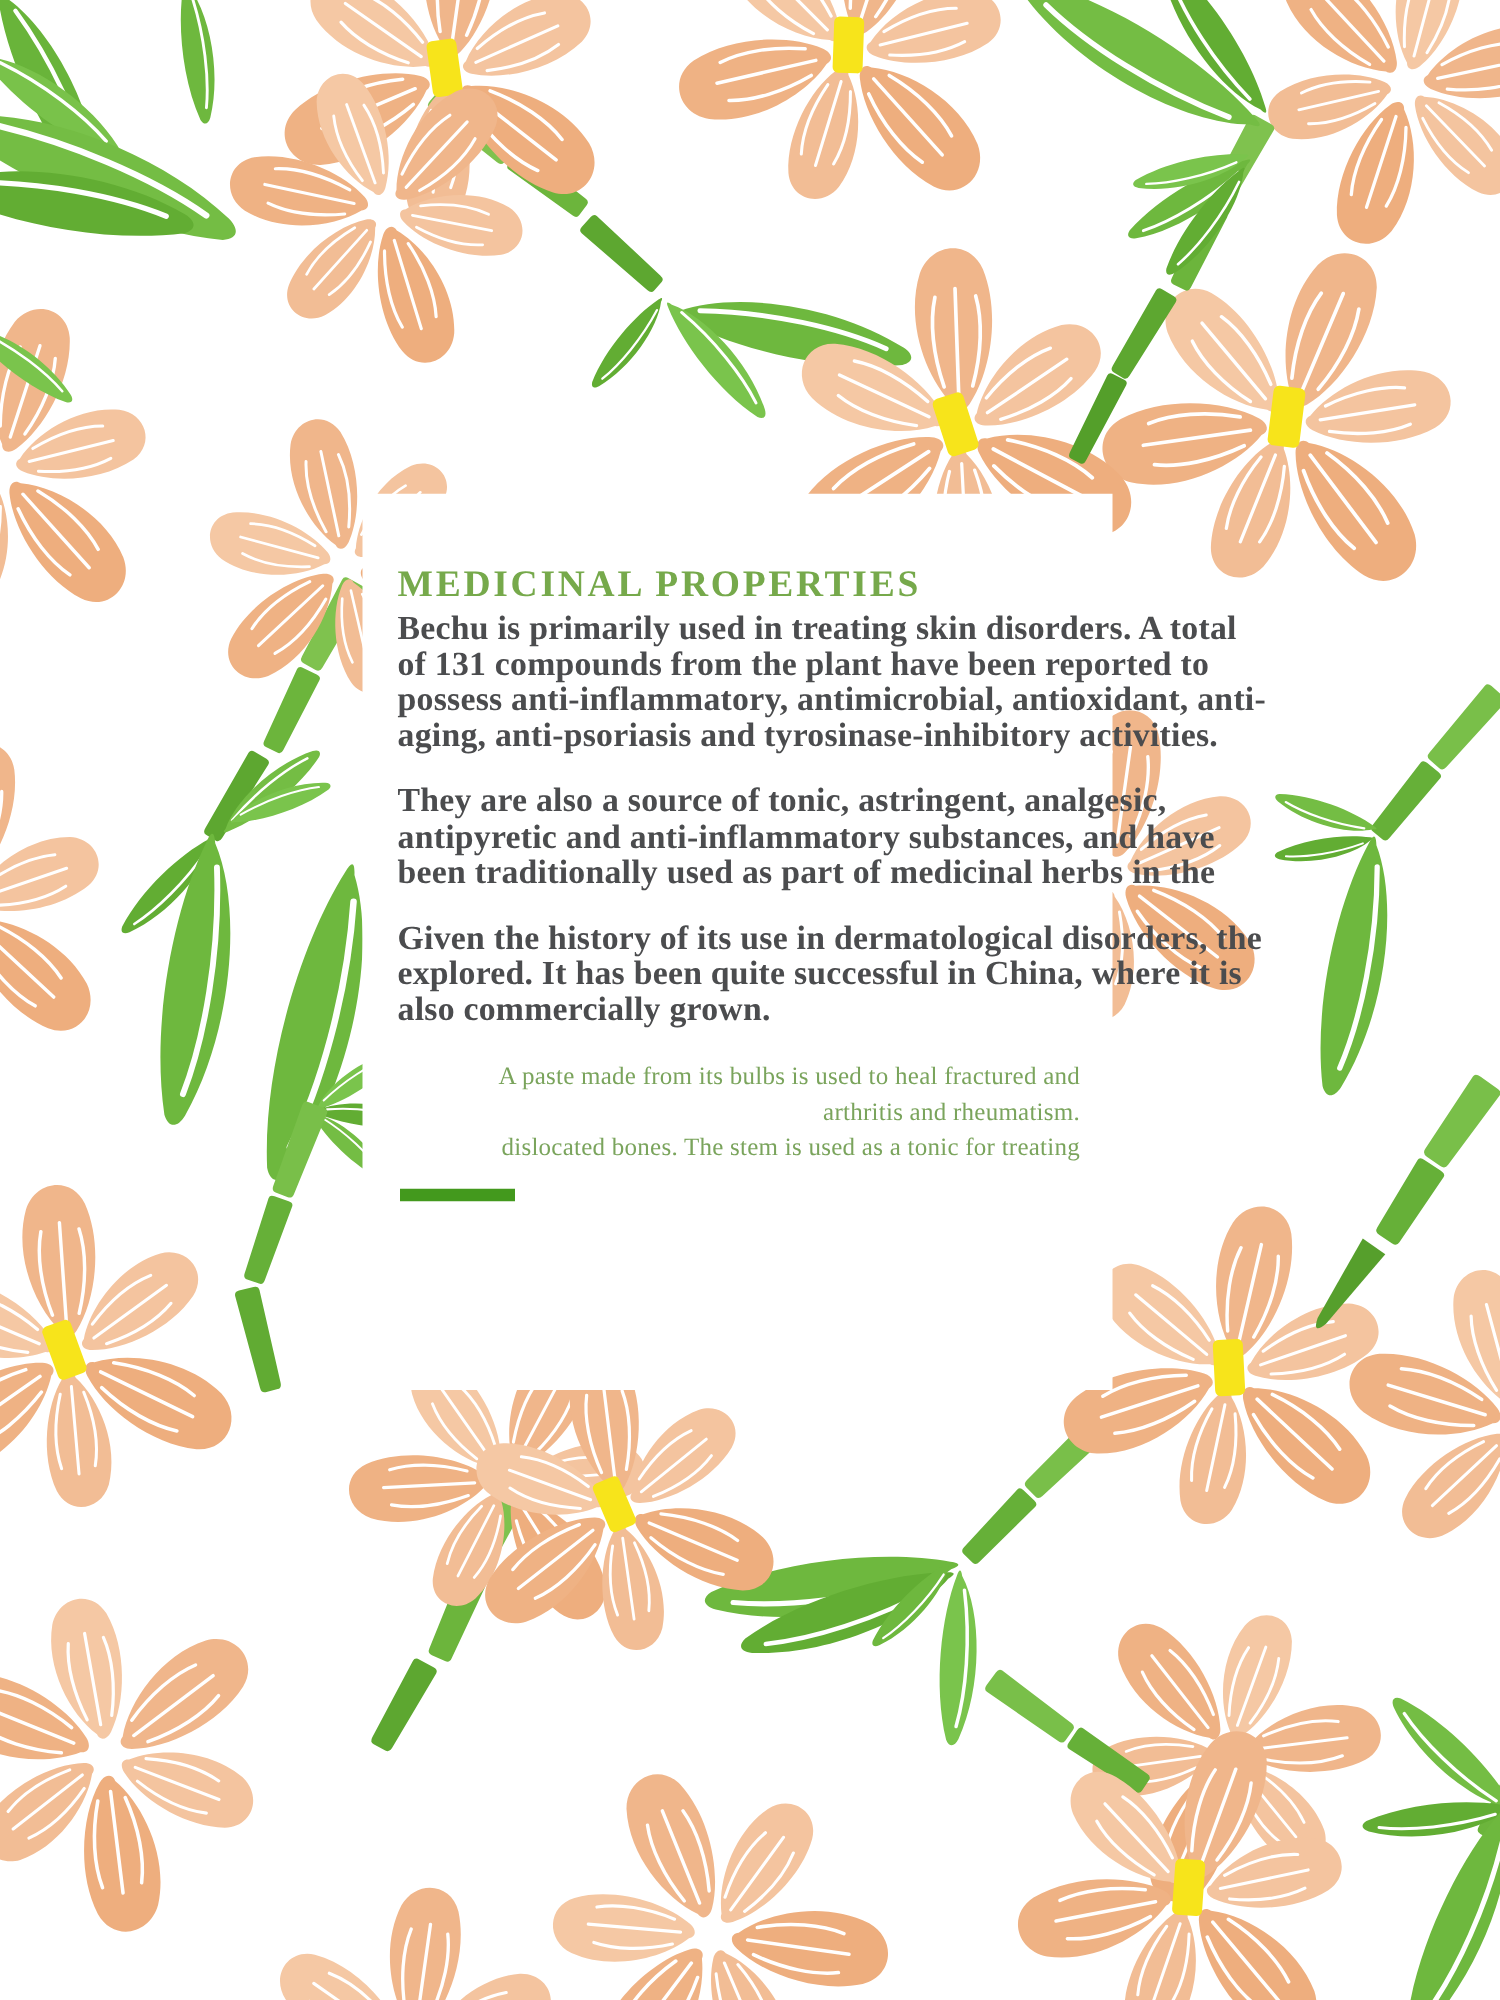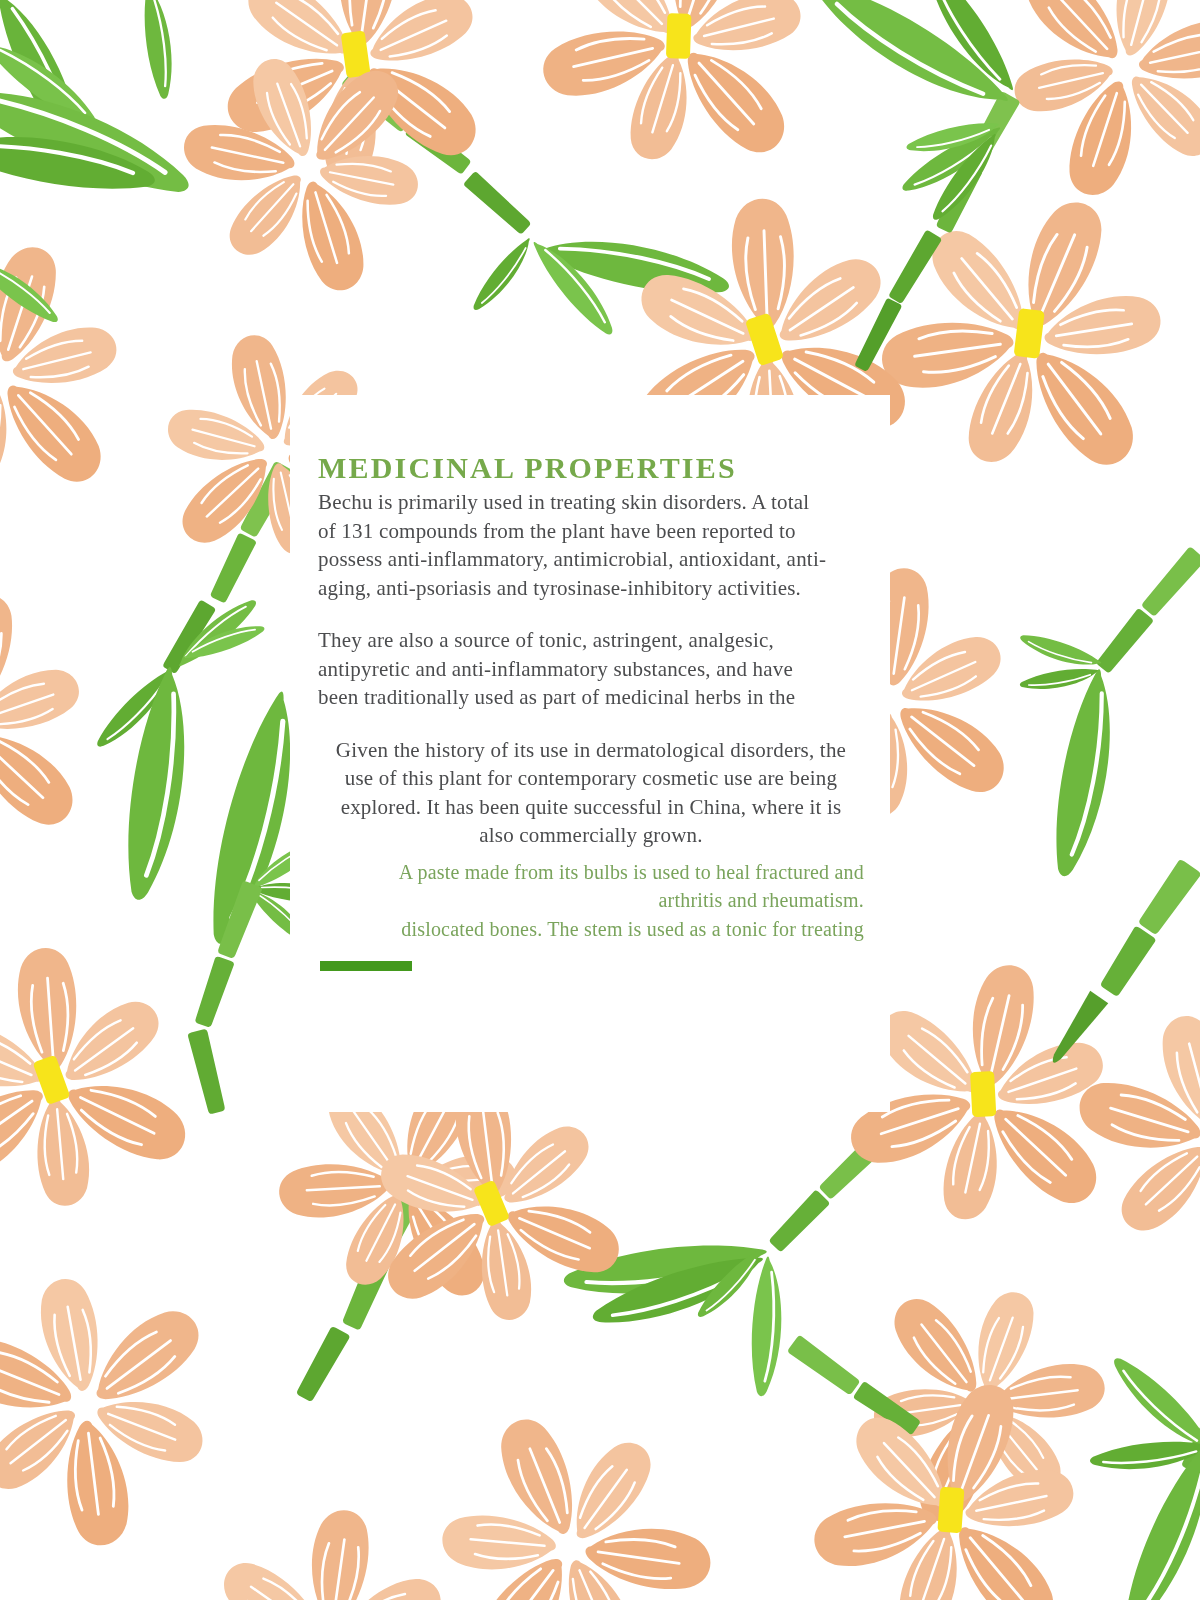--- a/index.html
+++ b/index.html
@@ -19,24 +19,24 @@
   .content-box{
     position:absolute;left:290px;top:395px;width:600px;height:717px;
     background:#ffffff;box-sizing:border-box;
     padding:60px 26px 0 28px;
   }
   .sec-heading{
     font-size:30px;line-height:25px;margin:0 0 8px 0;
     font-weight:bold;letter-spacing:2.2px;
     color:var(--heading-green);
   }
-  .para{font-size:21px;line-height:28.5px;margin:0;color:var(--body-gray);letter-spacing:0.2px;}
+  .para{font-size:27px;line-height:28.5px;margin:0;color:var(--body-gray);letter-spacing:0.2px;font-weight:bold;}
   .para .ln,.callout .ln{display:block;white-space:nowrap;}
   .mb24{margin-bottom:24px;}
-  .mb26{margin-bottom:8px;text-align:center;}
+  .mb26{margin-bottom:26px;}
   .callout{
     font-size:20px;line-height:28.5px;margin:0 0 18px 0;
     color:var(--callout-green);letter-spacing:0.2px;text-align:right;
   }
   .green-rule{width:92px;height:10px;background:var(--rule-green);margin-left:2px;}
 </style>
 </head>
 <body>
 
 <svg class="bg-svg" viewBox="0 0 1200 1600" xmlns="http://www.w3.org/2000/svg">
@@ -196,21 +196,20 @@
     <span class="ln">possess anti-inflammatory, antimicrobial, antioxidant, anti-</span>
     <span class="ln">aging, anti-psoriasis and tyrosinase-inhibitory activities.</span>
   </p>
   <p class="para mb24">
     <span class="ln">They are also a source of tonic, astringent, analgesic,</span>
     <span class="ln">antipyretic and anti-inflammatory substances, and have</span>
     <span class="ln">been traditionally used as part of medicinal herbs in the</span>
   </p>
   <p class="para mb26">
     <span class="ln">Given the history of its use in dermatological disorders, the</span>
-    <span class="ln">use of this plant for contemporary cosmetic use are being</span>
     <span class="ln">explored. It has been quite successful in China, where it is</span>
     <span class="ln">also commercially grown.</span>
   </p>
   <p class="callout">
     <span class="ln">A paste made from its bulbs is used to heal fractured and</span>
     <span class="ln">arthritis and rheumatism.</span>
     <span class="ln">dislocated bones. The stem is used as a tonic for treating</span>
   </p>
   <div class="green-rule"></div>
 </section>

